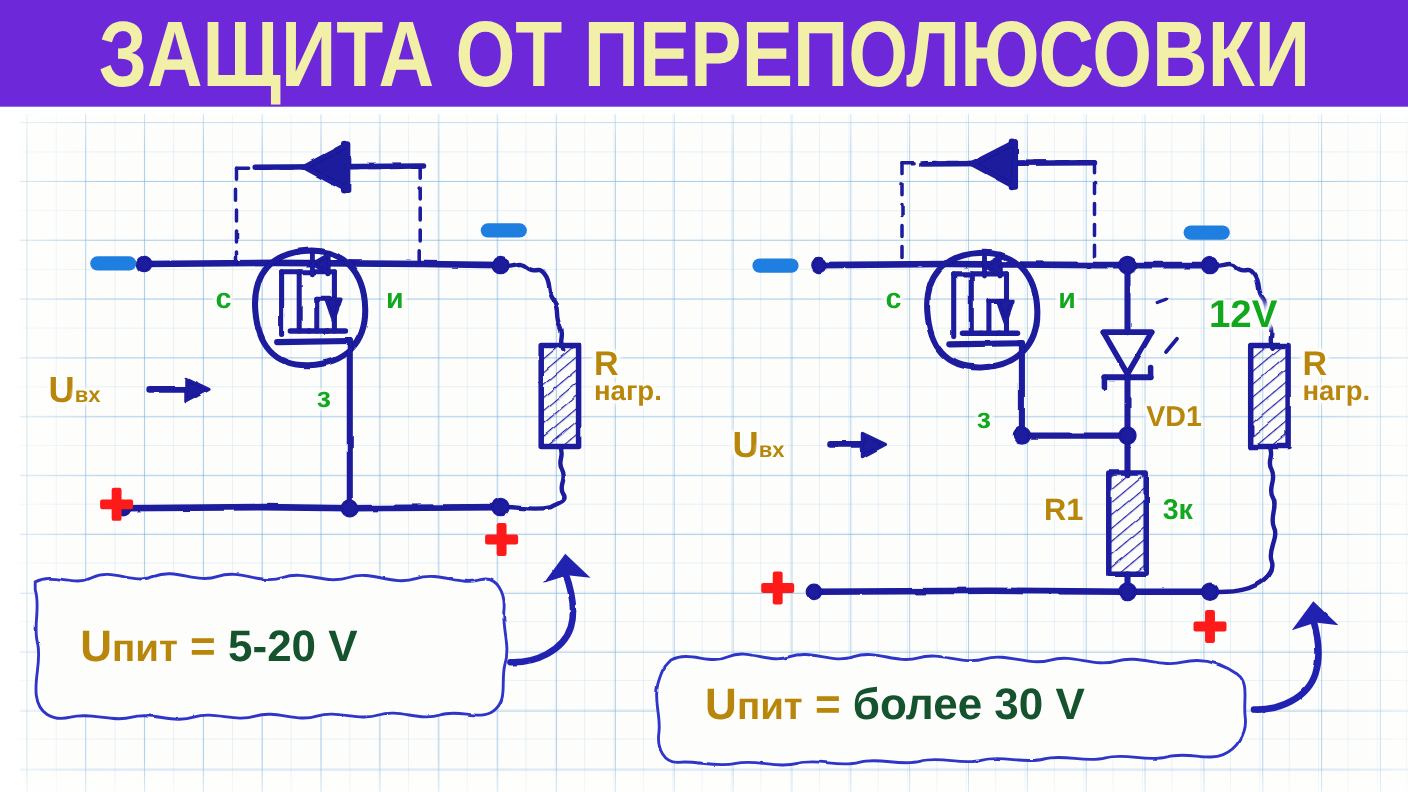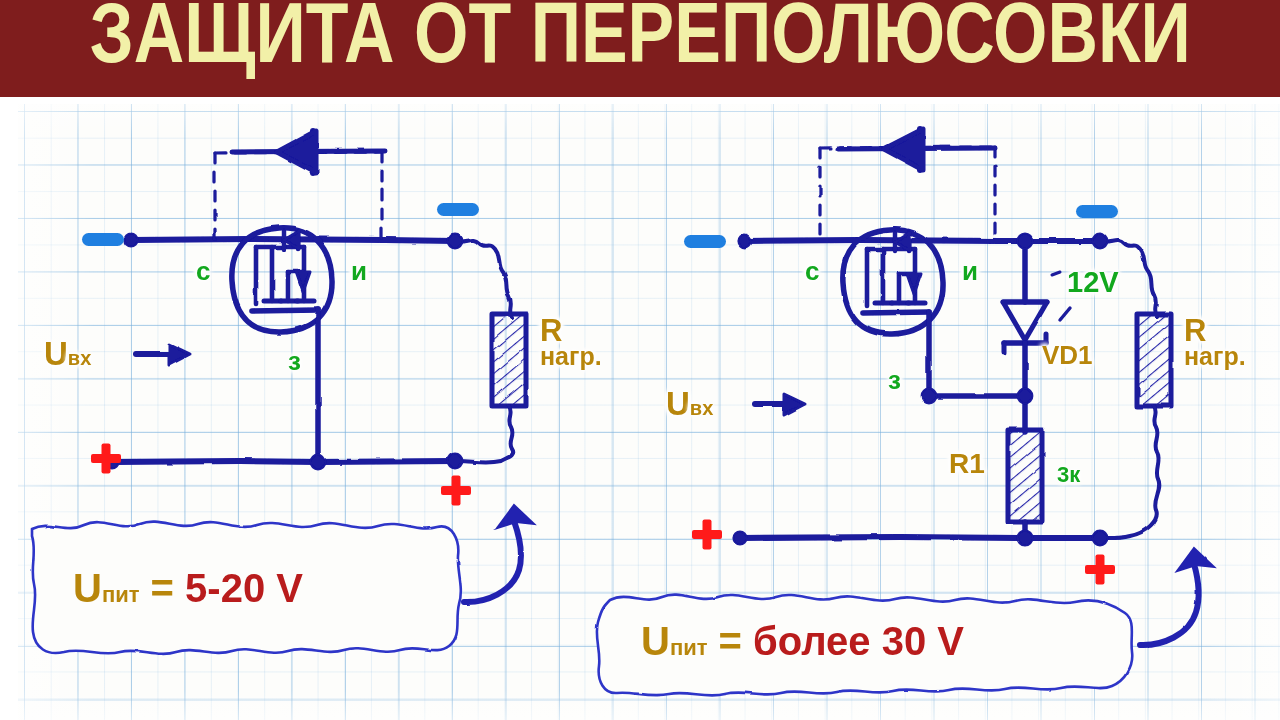--- a/index.html
+++ b/index.html
@@ -7,22 +7,22 @@
     width:1280px;height:720px;overflow:hidden;
     background:#ffffff;
     font-family:"Liberation Sans", sans-serif;
     position:relative;
   }
   #root{position:absolute;inset:0;}
 
   
   .titlebar{
     position:absolute;left:0;top:0;width:1280px;height:97px;
-    background:#7f1d1d;
-    display:flex;align-items:flex-start;justify-content:center;
+    background:#6d28d9;
+    display:flex;align-items:center;justify-content:center;
     overflow:hidden;
   }
   .titlebar .ttl{
     color:#f2f0a8;
     font-family:"Liberation Sans", sans-serif;
     font-weight:bold;
     font-size:66px;
     letter-spacing:0px;
     transform:scaleX(1.06) scaleY(1.28);
     white-space:nowrap;
@@ -66,27 +66,27 @@
       2px 0 5px #fff,-2px 0 5px #fff,0 2px 5px #fff,0 -2px 5px #fff;
   }
 
   .uvx{font-size:33px;}
   .uvx .sm{font-size:20px;}
 
   .rn{font-size:31px;line-height:0.95;text-align:left;}
   .rn .l2{font-size:25px;display:block;}
 
   .callout-txt{font-size:40px;white-space:nowrap;}
-  .callout-txt .sm{font-size:22px;}
-  .callout-txt .grn{color:#b91c1c;}
+  .callout-txt .sm{font-size:35px;}
+  .callout-txt .grn{color:#14532d;}
 
   .vd1{font-size:26px;}
   .r1{font-size:28px;}
-  .v12{font-size:29px;}
-  .k3{font-size:22px;margin-top:14px;}
+  .v12{font-size:35px;margin-left:32px;}
+  .k3{font-size:26px;}
 </style>
 </head>
 <body>
 
 <div id="root">
 
   <div class="titlebar">
     <div class="ttl">ЗАЩИТА ОТ ПЕРЕПОЛЮСОВКИ</div>
   </div>
 
@@ -321,21 +321,21 @@
   <div class="lbl lbl-gold rn haloed" style="left:540px;top:316px;">
     <span>R</span>
     <span class="l2">нагр.</span>
   </div>
 
   <div class="lbl lbl-green lbl-term haloed" style="left:805px;top:258px;">с</div>
   <div class="lbl lbl-green lbl-term haloed" style="left:962px;top:258px;">и</div>
   <div class="lbl lbl-green lbl-term haloed" style="left:888px;top:367px;">з</div>
 
   <div class="lbl lbl-green v12 haloed" style="left:1067px;top:268px;">12V</div>
-  <div class="lbl lbl-gold vd1 haloed" style="left:1042px;top:342px;">VD1</div>
+  <div class="lbl lbl-gold vd1 haloed" style="left:1042px;top:365px;">VD1</div>
   <div class="lbl lbl-gold r1 haloed" style="left:949px;top:450px;">R1</div>
   <div class="lbl lbl-green k3 haloed" style="left:1057px;top:450px;">3к</div>
 
   <div class="lbl lbl-gold uvx haloed" style="left:666px;top:387px;">
     <span>U</span><span class="sm">вх</span>
   </div>
 
   <div class="lbl lbl-gold rn haloed" style="left:1184px;top:316px;">
     <span>R</span>
     <span class="l2">нагр.</span>

